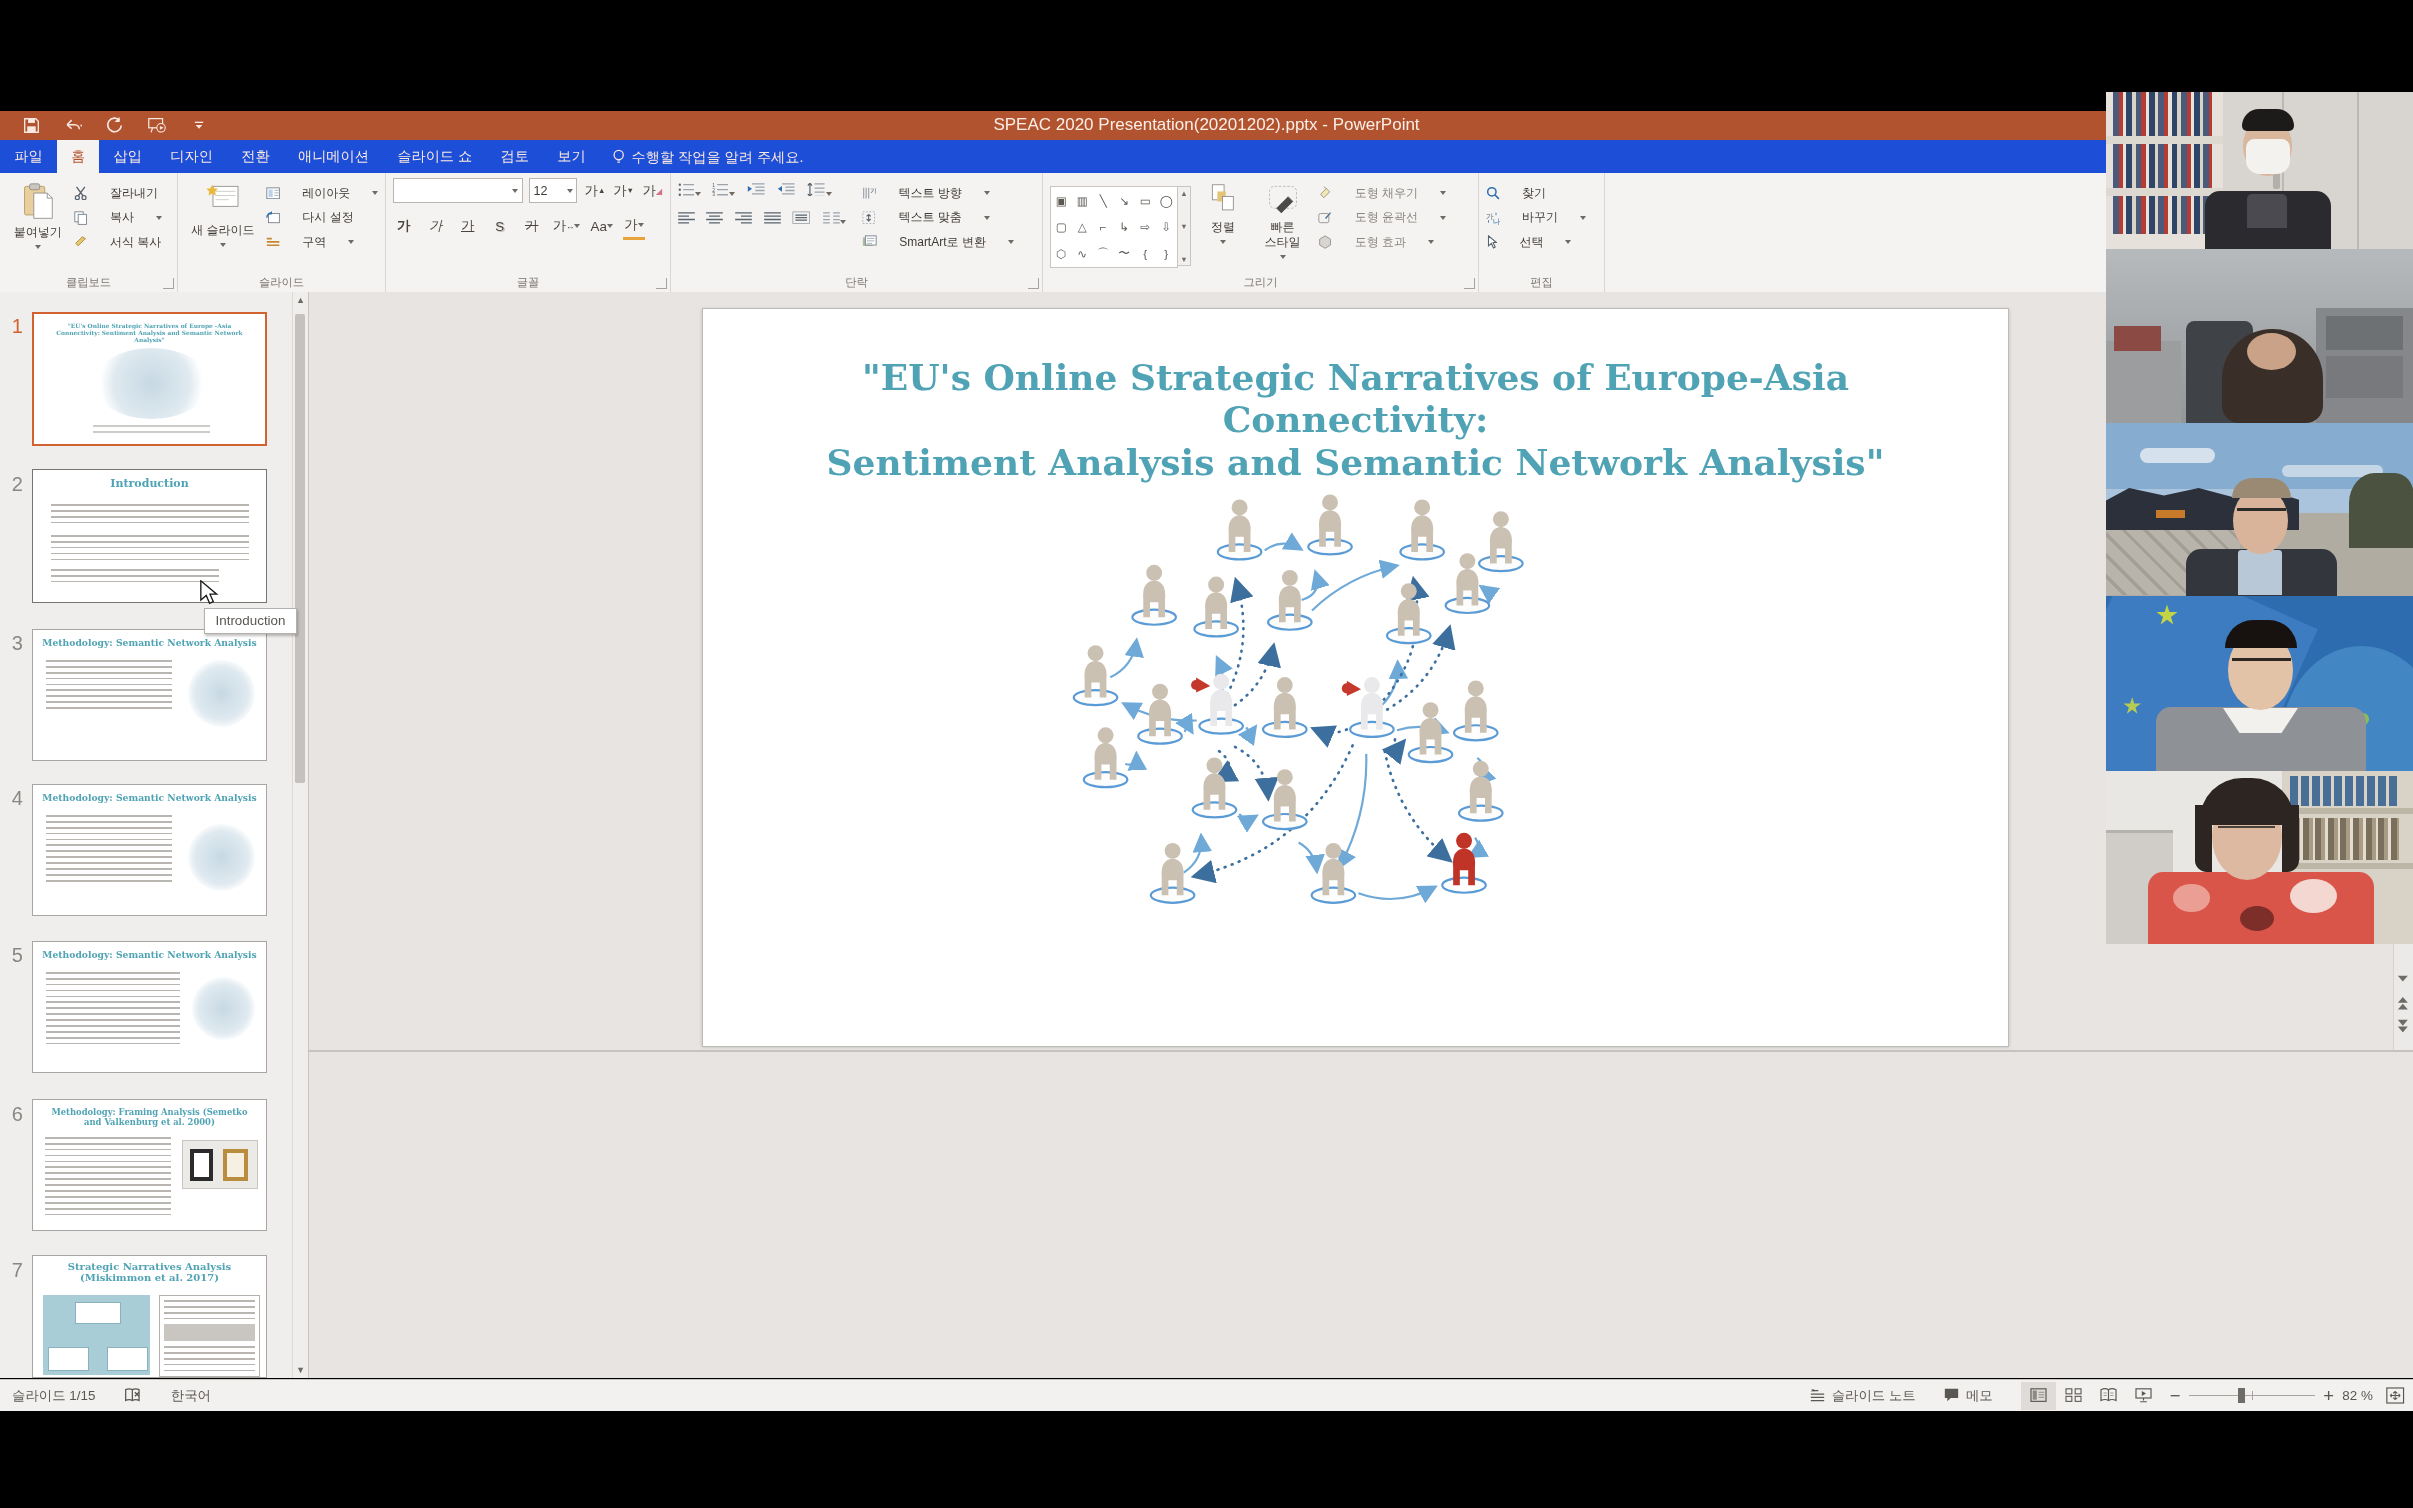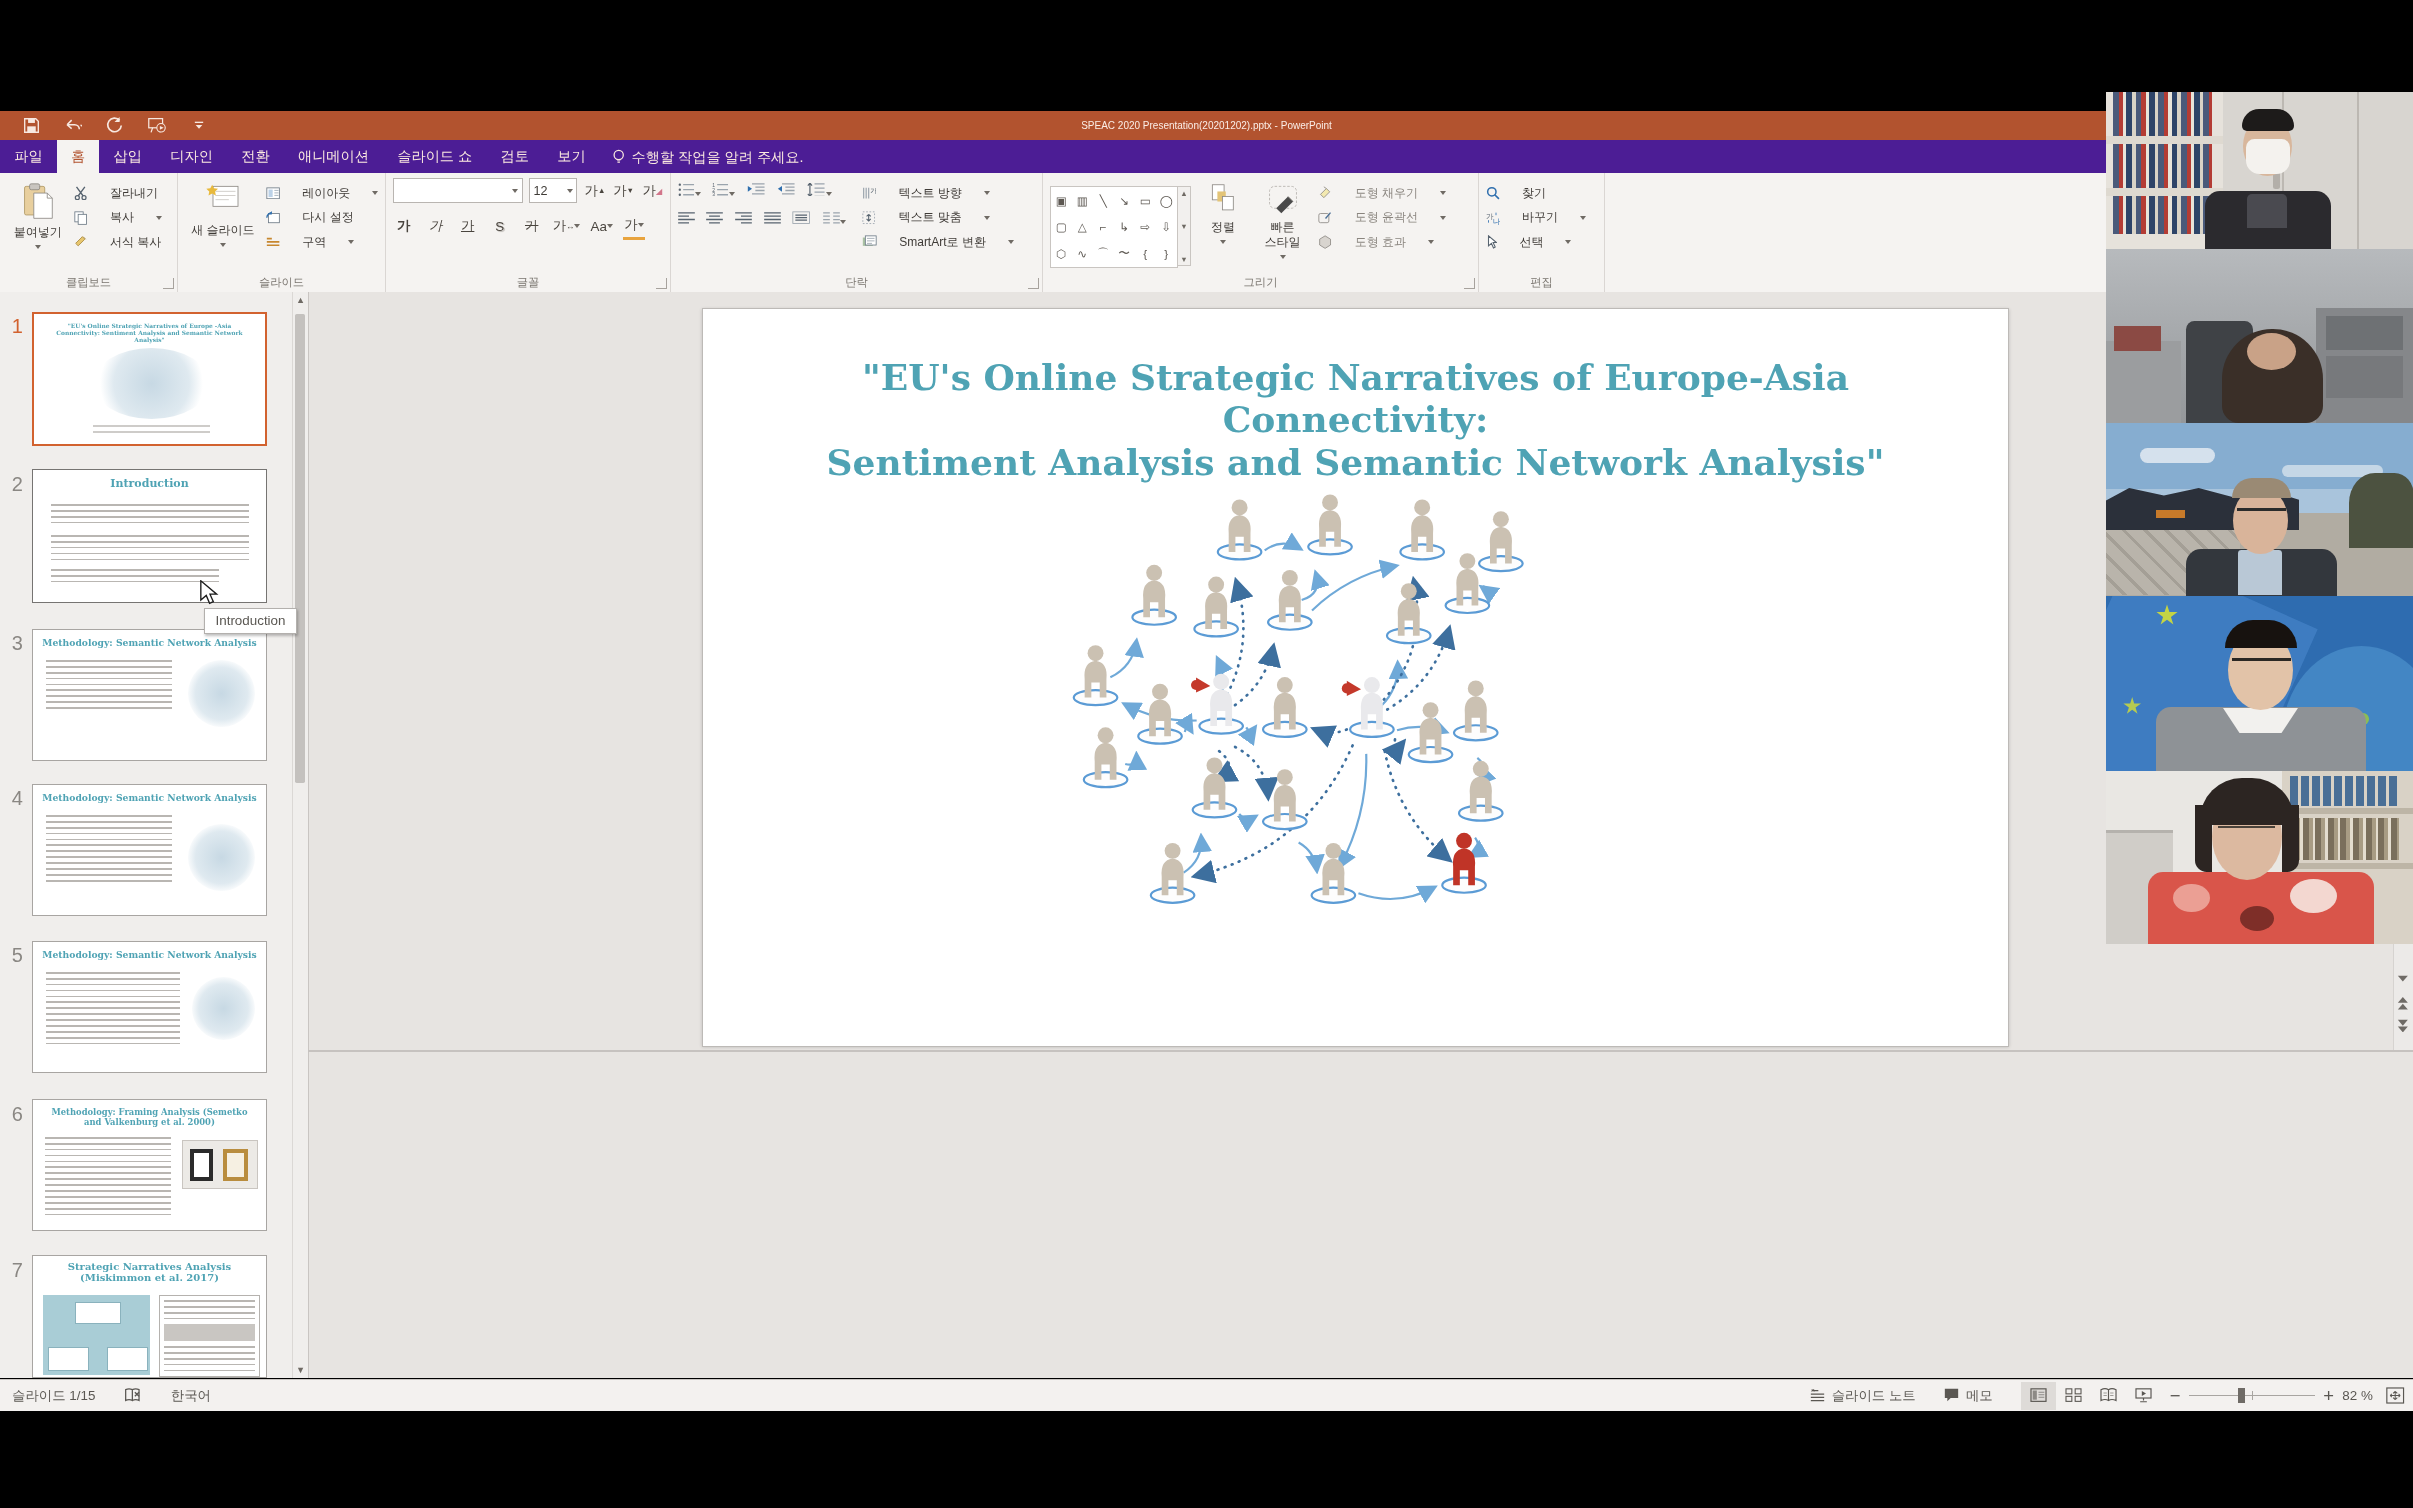--- a/index.html
+++ b/index.html
@@ -5,22 +5,22 @@
   html,body{margin:0;padding:0;background:#000;}
   #screen{position:relative;width:2413px;height:1508px;overflow:hidden;background:#000;
           font-family:"Liberation Sans",sans-serif;-webkit-font-smoothing:antialiased;}
   .abs{position:absolute;}
 
   
   #titlebar{left:0;top:111px;width:2413px;height:28.5px;background:#b2532f;display:flex;align-items:center;}
   #qat{display:flex;align-items:center;gap:23.5px;padding-left:22px;color:#f7e8e0;}
   .qat-btn{width:18.4px;height:18.4px;display:flex;align-items:center;justify-content:center;}
   .qat-btn svg{display:block;}
-  #title-text{position:absolute;left:0;right:0;text-align:center;color:#fbeee7;font-size:10px;}
-  #tabsrow{left:0;top:140px;width:2353px;height:33px;background:#4c1d95;display:flex;align-items:flex-end;}
+  #title-text{position:absolute;left:0;right:0;text-align:center;color:#fbeee7;font-size:17px;}
+  #tabsrow{left:0;top:140px;width:2353px;height:33px;background:#1d4ed8;display:flex;align-items:flex-end;}
   .tab{color:#fbe9e0;font-size:14.2px;padding:7.5px 14.2px;height:33px;box-sizing:border-box;display:flex;align-items:center;}
   .tab.active{background:#f5f3f1;color:#b2532f;}
   #tellme{display:flex;align-items:center;gap:6.7px;color:#fbe9e0;font-size:14.2px;margin-left:11.7px;padding-bottom:5.9px;}
 
   
   #ribbon{left:0;top:173px;width:2413px;height:120px;background:#f5f3f1;border-bottom:0.8px solid #d0ccc9;display:flex;}
   .rgroup{position:relative;height:119px;border-right:0.8px solid #dad6d3;box-sizing:border-box;padding:5px 6.7px 20px 6.7px;display:flex;gap:5px;}
   .rgroup-label{position:absolute;left:0;right:0;bottom:2.5px;text-align:center;font-size:11.3px;color:#7a756f;}
   .dlg{position:absolute;right:3.4px;bottom:3.4px;width:10px;height:10px;border-left:1.3px solid #948f89;border-bottom:1.3px solid #948f89;transform:rotate(-90deg);opacity:.8;}
   .bigbtn{display:flex;flex-direction:column;align-items:center;justify-content:flex-start;gap:5px;width:62px;padding-top:5px;color:#3f3b37;font-size:12px;text-align:center;line-height:1.25;}

